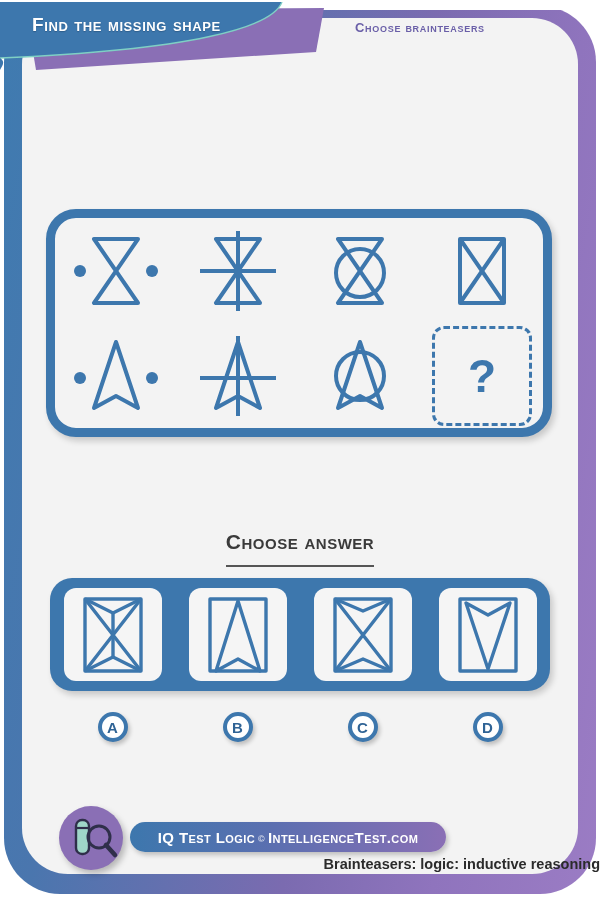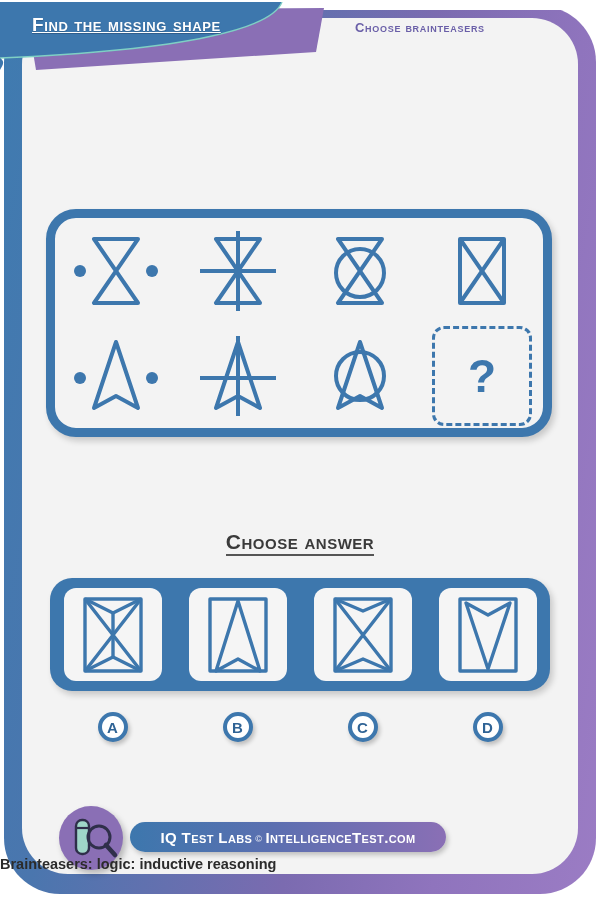--- a/index.html
+++ b/index.html
@@ -29,21 +29,20 @@
     position:absolute;left:26px;top:8px;width:300px;height:66px;z-index:3;
   }
   .ribbon{
     position:absolute;left:0px;top:2px;width:330px;height:72px;z-index:4;
   }
   .ribbon-title{
     position:absolute;left:32px;top:12px;width:260px;z-index:6;
     color:#ffffff;font-size:19px;font-weight:bold;line-height:25px;
     font-variant:small-caps;letter-spacing:.6px;
     text-shadow:0 1px 1px rgba(20,50,80,.35);
-    text-decoration:underline;
   }
 
   .kicker{
     position:absolute;left:355px;top:20px;z-index:6;
     color:#6a5fa8;font-size:13px;font-weight:bold;
     font-variant:small-caps;letter-spacing:.7px;
   }
 
   
   .puzzle-panel{
@@ -58,21 +57,21 @@
   }
   .cell{display:flex;align-items:center;justify-content:center;}
   .cell svg{display:block;}
 
   
   .choose{
     position:absolute;left:0;top:530px;width:600px;text-align:center;z-index:6;
     color:#3a3a3a;font-size:21px;font-weight:bold;font-variant:small-caps;
     letter-spacing:.5px;
   }
-  .choose span{border-bottom:2px solid #555;padding-bottom:1px;}
+  .choose span{border-bottom:2px solid #555;padding-bottom:12px;}
 
   
   .answers-bar{
     position:absolute;left:50px;top:578px;width:500px;height:113px;
     background:#3d77ad;border-radius:22px;z-index:5;
     box-shadow:3px 4px 6px rgba(0,0,0,.18);
   }
   .answers-row{
     position:absolute;left:0;top:0;width:100%;height:100%;
     display:flex;align-items:center;justify-content:space-around;
@@ -103,21 +102,21 @@
     background:linear-gradient(90deg,#3d77ad 0%,#5b6fb0 45%,#8a6fb5 100%);
     z-index:7;display:flex;align-items:center;justify-content:center;
     box-shadow:2px 3px 5px rgba(0,0,0,.22);
   }
   .brand-text{
     color:#ffffff;font-size:15px;font-weight:bold;font-variant:small-caps;
     letter-spacing:.4px;white-space:nowrap;
   }
   .brand-text .reg{font-size:9px;vertical-align:middle;opacity:.75;margin:0 3px;}
   .caption{
-    position:absolute;left:0;top:856px;width:600px;text-align:left;z-index:7;
+    position:absolute;left:0;top:856px;width:600px;text-align:right;z-index:7;
     color:#2b2b2b;font-size:14.5px;font-weight:bold;
   }
 </style>
 </head>
 <body>
 
 <div id="stage">
 
   <div class="card-ring">
     <div class="card-inner"></div>
@@ -279,18 +278,18 @@
 
       <rect x="17" y="14" width="13" height="34" rx="6" fill="#9fd6c8" stroke="#2f2f4a" stroke-width="2.4"></rect>
       <line x1="17" y1="22" x2="30" y2="22" stroke="#2f2f4a" stroke-width="2.2"></line>
 
       <circle cx="40" cy="31" r="11" fill="none" stroke="#2f2f4a" stroke-width="3"></circle>
       <line x1="47" y1="39" x2="56" y2="49" stroke="#2f2f4a" stroke-width="4.5" stroke-linecap="round"></line>
     </svg>
   </div>
 
   <div class="brand-pill">
-    <span class="brand-text"><span>IQ Test Labs</span><span class="reg">©</span><span>IntelligenceTest.com</span></span>
+    <span class="brand-text"><span>IQ Test Logic</span><span class="reg">©</span><span>IntelligenceTest.com</span></span>
   </div>
 
   <div class="caption">Brainteasers: logic: inductive reasoning</div>
 
 </div>
 
 </body></html>

